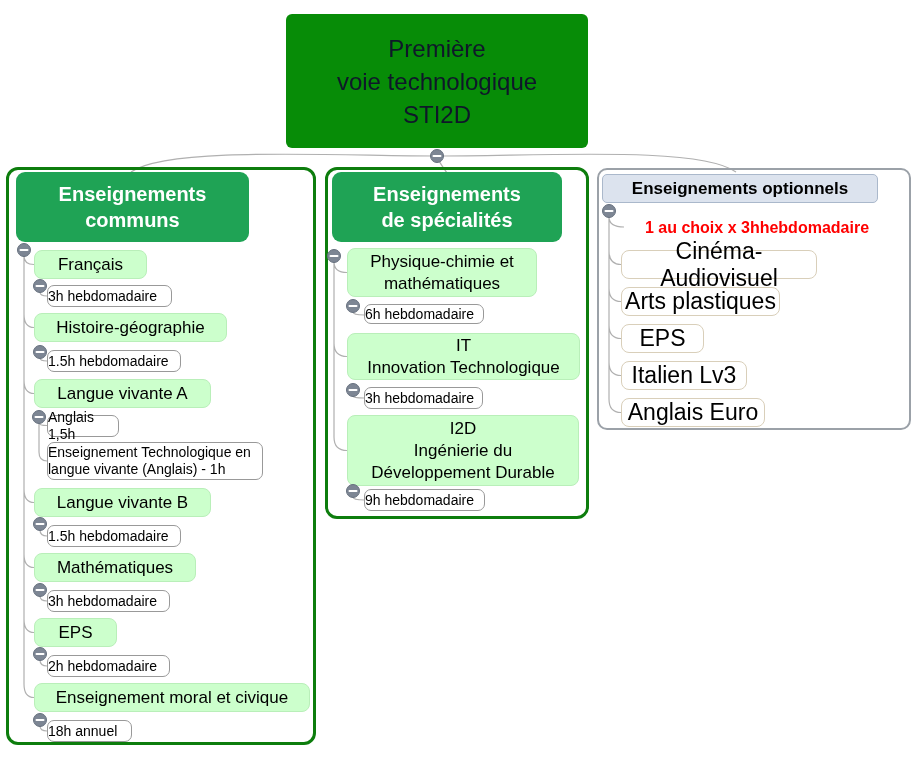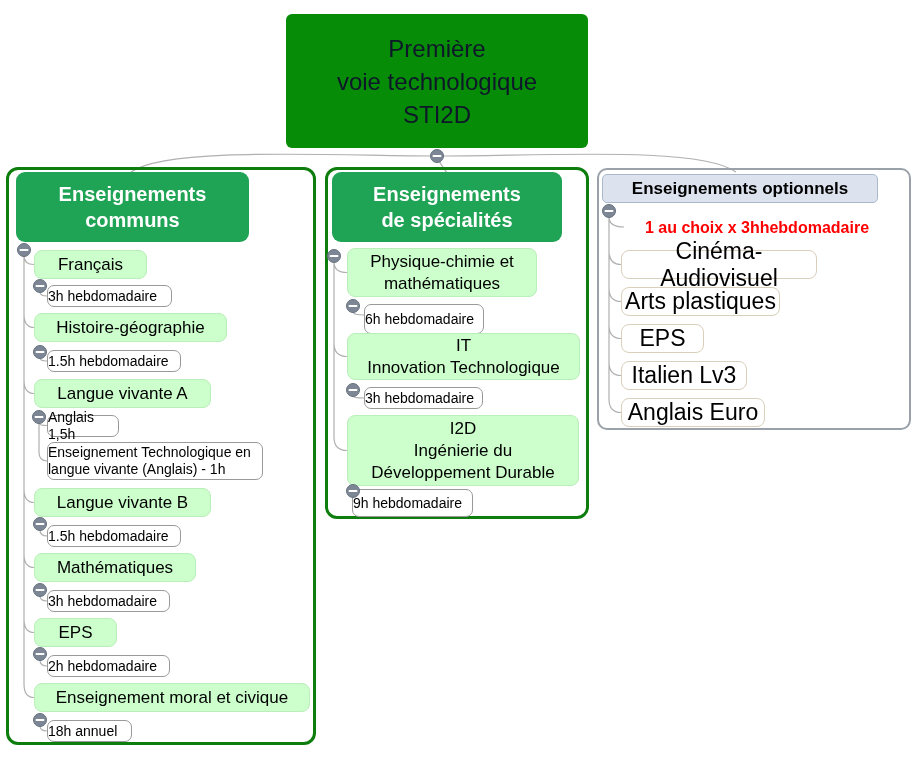--- a/index.html
+++ b/index.html
@@ -105,30 +105,30 @@
 <div class="node wnode" style="left:47px;top:655px;width:123px;height:22px">2h hebdomadaire</div>
 
 <div class="node gnode" style="left:34px;top:683px;width:276px;height:29px">Enseignement moral et civique</div>
 <div class="node wnode" style="left:47px;top:720px;width:85px;height:22px">18h annuel</div>
 
 <div class="node branch-header" style="left:332px;top:172px;width:230px;height:70px">Enseignements
 de spécialités</div>
 
 <div class="node gnode" style="left:347px;top:248px;width:190px;height:49px">Physique-chimie et
 mathématiques</div>
-<div class="node wnode" style="left:364px;top:304px;width:120px;height:30px">6h hebdomadaire</div>
+<div class="node wnode" style="left:364px;top:304px;width:120px;height:20px">6h hebdomadaire</div>
 
 <div class="node gnode" style="left:347px;top:333px;width:233px;height:47px">IT
 Innovation Technologique</div>
 <div class="node wnode" style="left:364px;top:387px;width:119px;height:22px">3h hebdomadaire</div>
 
 <div class="node gnode" style="left:347px;top:415px;width:232px;height:71px">I2D
 Ingénierie du
 Développement Durable</div>
-<div class="node wnode" style="left:352px;top:489px;width:121px;height:28px">9h hebdomadaire</div>
+<div class="node wnode" style="left:364px;top:489px;width:121px;height:22px">9h hebdomadaire</div>
 
 <div class="node opt-header" style="left:602px;top:174px;width:276px;height:29px">Enseignements optionnels</div>
 
 <div class="node red-note" style="left:626px;top:218px;width:262px;height:19px">1 au choix x 3hhebdomadaire</div>
 
 <div class="node tnode" style="left:621px;top:250px;width:196px;height:29px">Cinéma-Audiovisuel</div>
 <div class="node tnode" style="left:621px;top:287px;width:159px;height:29px">Arts plastiques</div>
 <div class="node tnode" style="left:621px;top:324px;width:83px;height:29px">EPS</div>
 <div class="node tnode" style="left:621px;top:361px;width:126px;height:29px">Italien Lv3</div>
 <div class="node tnode" style="left:621px;top:398px;width:144px;height:29px">Anglais Euro</div>

